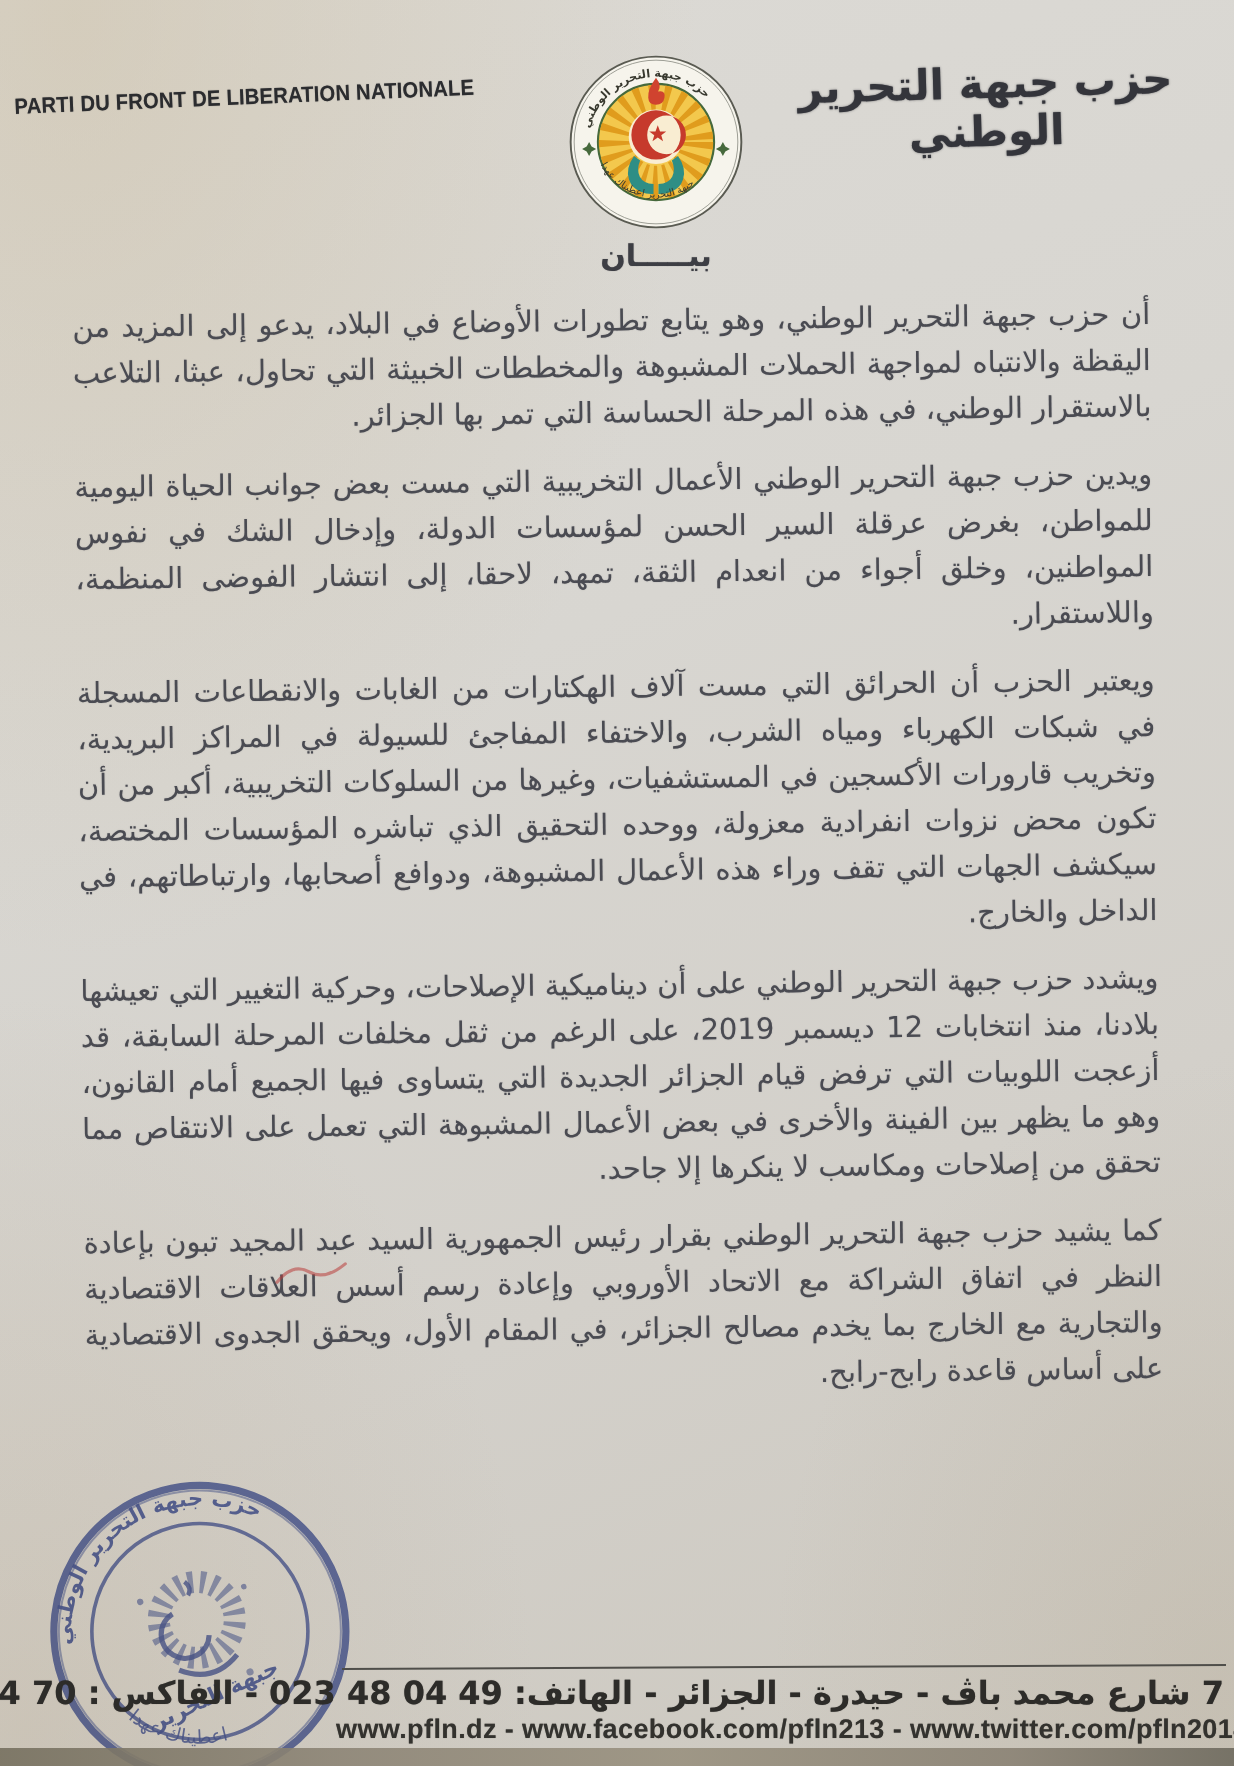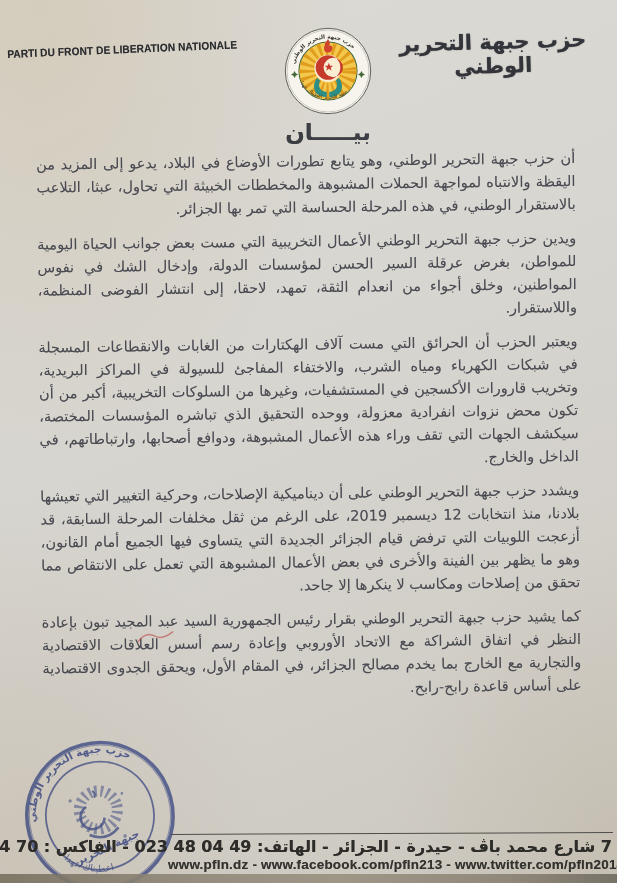--- a/index.html
+++ b/index.html
@@ -29,21 +29,21 @@
   .org-ar{
     position:absolute;right:8px;top:30px;width:232px;
     direction:rtl;text-align:center;
     font-weight:700;font-size:21px;color:#34353b;
     transform:rotate(-1.6deg);
     text-shadow:0 0 .7px rgba(52,53,59,.65), 0 0 1.4px rgba(52,53,59,.25);
   }
   .title{
     position:absolute;left:277px;top:119px;width:102px;
     direction:rtl;text-align:center;
-    font-weight:700;font-size:23px;color:#3d3e44;
+    font-weight:700;font-size:15px;color:#3d3e44;
     text-shadow:0 0 .5px rgba(61,62,68,.5);
   }
   
   .body-text{
     position:absolute;left:36px;right:42px;top:147px;
     direction:rtl;text-align:justify;
     font-size:14.5px;line-height:23px;color:#4a4b52;
     transform:rotate(-.7deg);transform-origin:right top;
     text-shadow:0 0 .6px rgba(74,75,82,.35);
   }

